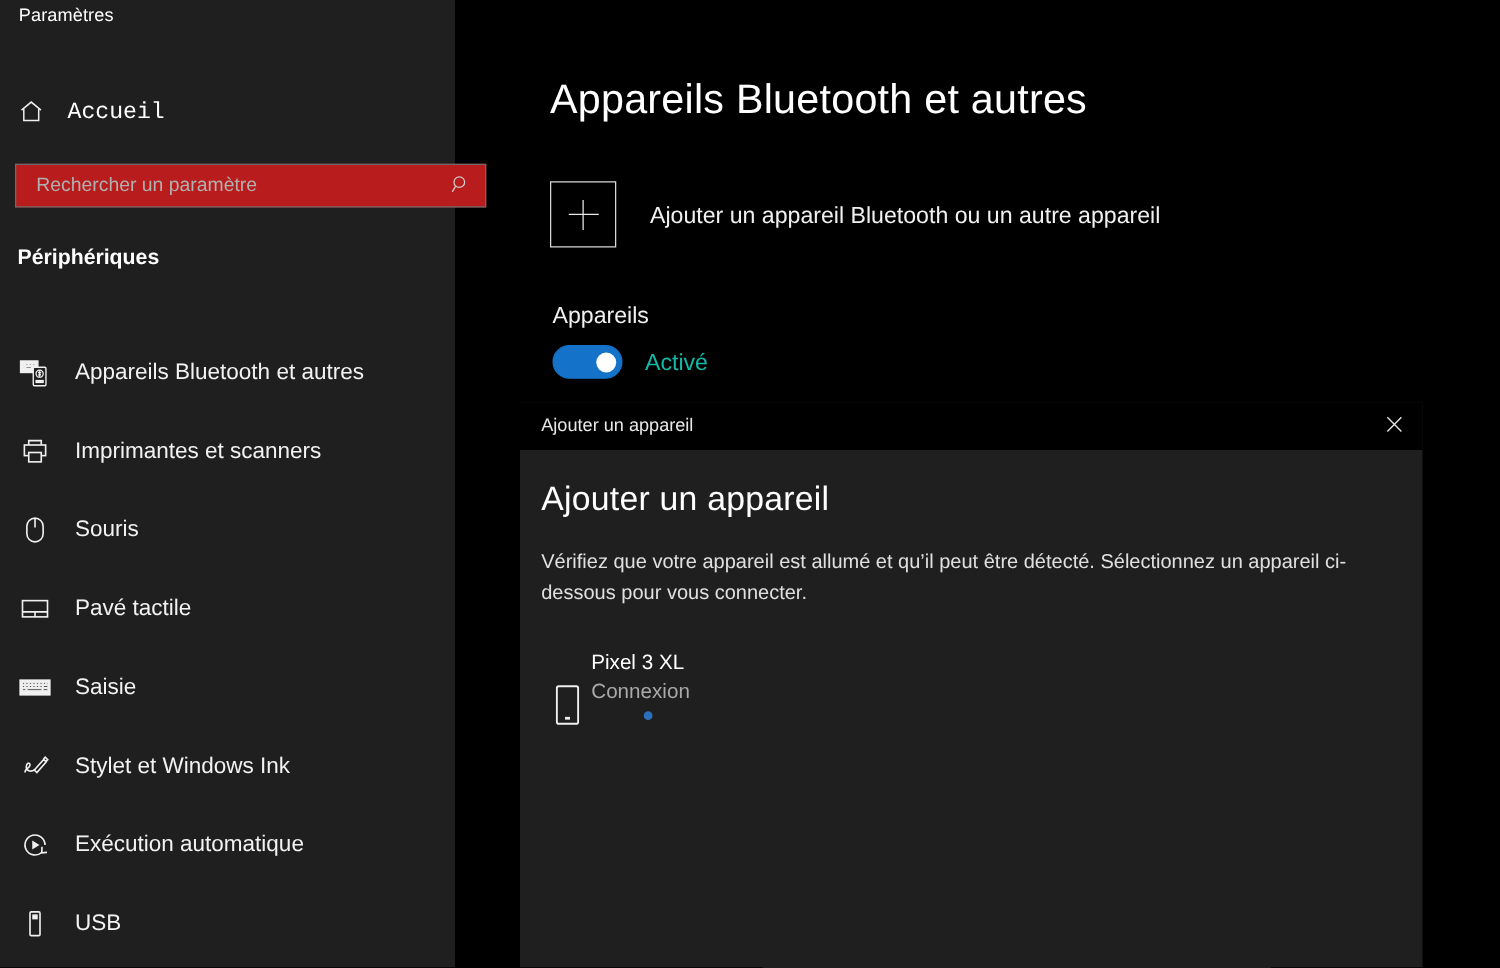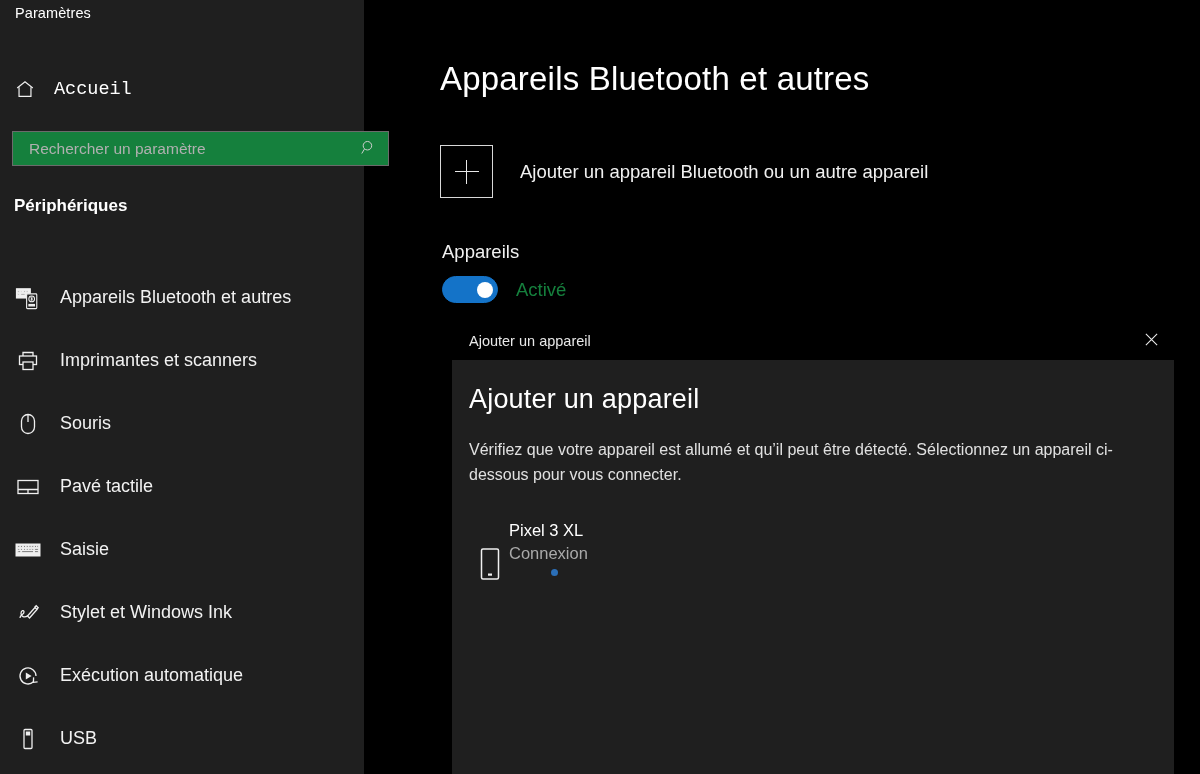--- a/index.html
+++ b/index.html
@@ -26,21 +26,21 @@
     position:absolute; left:8px; top:70px; width:180px; height:38px;
     display:flex; align-items:center; gap:18px; padding-left:6px;
     cursor:pointer;
     font-family:Liberation Mono, monospace;
   }
   .home-row .label { font-size:18.5px; color:#fff; }
   .ico { display:flex; align-items:center; justify-content:center; flex:0 0 auto; }
 
   .search-wrap {
     position:absolute; left:12px; top:131px; width:377px; height:35px;
-    border:1px solid #6b6b6b; background:#15803d;
+    border:1px solid #6b6b6b; background:#b91c1c;
     display:flex; align-items:center;
   }
   .search-wrap input {
     flex:1 1 auto; height:100%; border:0; outline:0; background:transparent;
     color:#e6e6e6; font-family:inherit; font-size:15.5px; padding:0 8px 0 16px;
   }
   .search-wrap input::placeholder { color:#b0b0b0; opacity:1; }
   .search-btn {
     width:40px; height:100%; display:flex; align-items:center; justify-content:center;
     background:transparent; border:0; cursor:pointer;
@@ -93,25 +93,25 @@
     display:flex; align-items:center; gap:18px;
   }
   .toggle {
     width:56px; height:27px; border-radius:14px; background:#1473c8;
     position:relative; cursor:pointer; border:1px solid #1473c8;
   }
   .toggle .knob {
     position:absolute; right:4px; top:50%; transform:translateY(-50%);
     width:16px; height:16px; border-radius:50%; background:#fff;
   }
-  .toggle-state { font-size:18.5px; color:#15803d;text-align:right; }
+  .toggle-state { font-size:18.5px; color:#14b8a6;text-align:right; }
 
   
   .dialog {
-    position:absolute; left:452px; top:322px; width:722px; height:452px;
+    position:absolute; left:416px; top:322px; width:722px; height:452px;
     background:#1f1f1f;
   }
   .dialog-titlebar {
     position:relative; height:38px; background:#000;
     display:flex; align-items:center;
   }
   .dialog-titlebar .t-title {
     font-size:14.5px; color:#e8e8e8; padding-left:17px;
   }
   .dialog-close {

